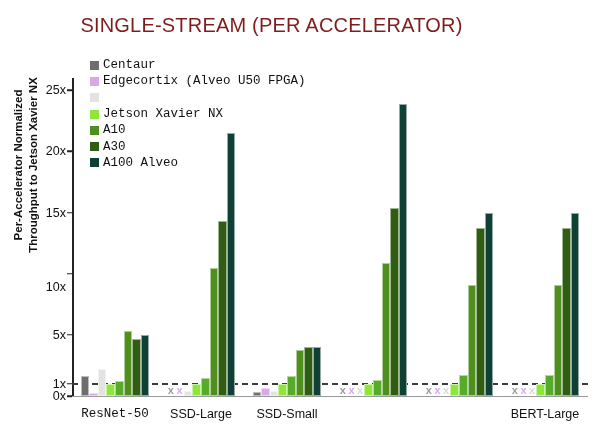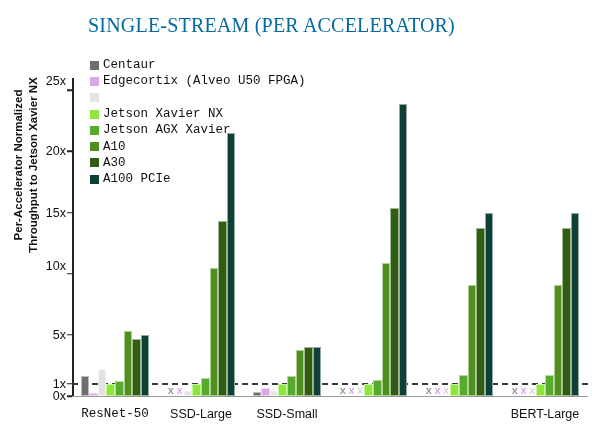--- a/index.html
+++ b/index.html
@@ -12,23 +12,22 @@
     position:relative;
   }
   #chart-root{position:absolute;left:0;top:0;width:600px;height:434px;}
 
   
   .chart-title{
     position:absolute;left:0;top:14px;width:543px;
     text-align:center;
     font-size:20px;
     letter-spacing:0.2px;
-    color:#0369a1;
+    color:#7f1d1d;
     white-space:nowrap;
-    font-family:Liberation Serif, serif;
   }
 
   
   .ytitle-wrap{
     position:absolute;left:-92px;top:148px;width:240px;height:34px;
     transform:rotate(-90deg);
     transform-origin:center center;
     text-align:center;
   }
   .ytitle-line{
@@ -110,27 +109,27 @@
 
   <div class="plot" id="plot">
     <div class="axis-line-y"></div>
     <div class="axis-line-x"></div>
   <div class="ytick" style="top: 318px;">0x</div>
       <div class="ytick-mark" style="top: 318px;"></div>
       <div class="ytick" style="top: 305.769px;">1x</div>
       <div class="ytick-mark" style="top: 305.769px;"></div>
       <div class="ytick" style="top: 256.846px;">5x</div>
       <div class="ytick-mark" style="top: 256.846px;"></div>
-      <div class="ytick" style="top: 188px;">10x</div>
+      <div class="ytick" style="top: 209px;">10x</div>
       <div class="ytick-mark" style="top: 195.692px;"></div>
       <div class="ytick" style="top: 134.538px;">15x</div>
       <div class="ytick-mark" style="top: 134.538px;"></div>
       <div class="ytick" style="top: 73.3846px;">20x</div>
       <div class="ytick-mark" style="top: 73.3846px;"></div>
-      <div class="ytick" style="top: 3px; margin-left: 20px;">25x</div>
+      <div class="ytick" style="top: 12px; margin-left: 20px;">25x</div>
       <div class="ytick-mark" style="top: 12.2308px;"></div>
       <div class="baseline" style="top: 305.769px; border-top-color: rgb(58, 58, 58);"></div>
       <div class="group" style="left: 0px; width: 86px; font-family: Liberation Mono, monospace;">
         <div class="bar" title="Centaur: 1.6x" style="left: 8.6px; width: 8.6px; height: 19.5692px; background: rgb(110, 110, 110);"></div>
         <div class="bar" title="Edgecortix (Alveo U50 FPGA): 0.25x" style="left: 17.2px; width: 8.6px; height: 3.05769px; background: rgb(217, 168, 232);"></div>
         <div class="bar" title="Qualcomm AI 100.DM2: 2.2x" style="left: 25.8px; width: 8.6px; height: 26.9077px; background: rgb(227, 227, 227);"></div>
         <div class="bar" title="Jetson Xavier NX: 1x" style="left: 34.4px; width: 8.6px; height: 12.2308px; background: rgb(142, 230, 60);"></div>
         <div class="bar" title="Jetson AGX Xavier: 1.25x" style="left: 43px; width: 8.6px; height: 15.2885px; background: rgb(86, 171, 43);"></div>
         <div class="bar" title="A10: 5.3x" style="left: 51.6px; width: 8.6px; height: 64.8231px; background: rgb(78, 143, 30);"></div>
         <div class="bar" title="A30: 4.7x" style="left: 60.2px; width: 8.6px; height: 57.4846px; background: rgb(47, 93, 18);"></div>
@@ -202,30 +201,26 @@
         <span class="legend-label">Edgecortix (Alveo U50 FPGA)</span>
       </div>
       <div class="legend-row">
         <span class="legend-swatch" style="background: rgb(227, 227, 227);"></span>
       </div>
       <div class="legend-row">
         <span class="legend-swatch" style="background: rgb(142, 230, 60);"></span>
         <span class="legend-label">Jetson Xavier NX</span>
       </div>
       <div class="legend-row">
-        <span class="legend-swatch" style="background: rgb(86, 171, 43);"></span>
-        <span class="legend-label">Jetson AGX Xavier</span>
-      </div>
-      <div class="legend-row">
         <span class="legend-swatch" style="background: rgb(78, 143, 30);"></span>
         <span class="legend-label">A10</span>
       </div>
       <div class="legend-row">
         <span class="legend-swatch" style="background: rgb(47, 93, 18);"></span>
         <span class="legend-label">A30</span>
       </div>
       <div class="legend-row">
         <span class="legend-swatch" style="background: rgb(15, 64, 53);"></span>
-        <span class="legend-label">A100 PCIe</span>
+        <span class="legend-label">A100 Alveo</span>
       </div>
     </div>
 
 </div>
 
 </body></html>

